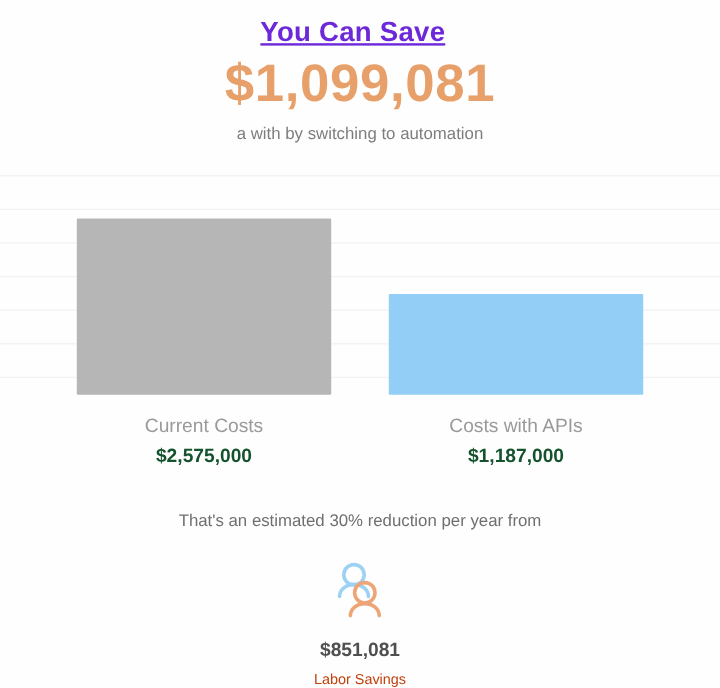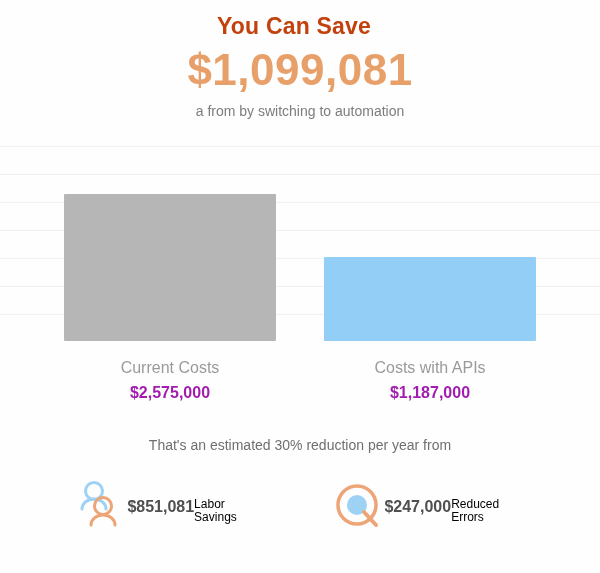--- a/index.html
+++ b/index.html
@@ -25,25 +25,26 @@
     align-items: center;
     padding: 8px 0 0 0;
     position: relative;
     background: #fefefe;
   }
 
   
   .headline {
     font-size: 23px;
     font-weight: bold;
-    color: #c2410c;
+    color: #6d28d9;
     letter-spacing: 0.2px;
     text-align: center;
     margin: 6px 12px 2px 0;
     line-height: 1.1;
+    text-decoration: underline;
   }
   .big-amount {
     font-size: 44px;
     font-weight: bold;
     color: #e8a06a;
     letter-spacing: 0.5px;
     text-align: center;
     margin: 6px 0 4px 0;
     line-height: 1.05;
   }
@@ -118,21 +119,21 @@
   }
   .bar-cat {
     font-size: 16px;
     color: #9a9a9a;
     margin-bottom: 7px;
     line-height: 1.1;
   }
   .bar-val {
     font-size: 16px;
     font-weight: bold;
-    color: #a21caf;
+    color: #14532d;
     line-height: 1.1;
   }
 
   
   .footnote {
     font-size: 14px;
     color: #6f6f6f;
     text-align: center;
     margin-top: 36px;
     line-height: 1.2;
@@ -141,54 +142,54 @@
   
   .stats {
     width: 520px;
     display: flex;
     justify-content: space-around;
     margin-top: 22px;
   }
   .stat {
     width: 200px;
     display: flex;
-    flex-direction: row;
+    flex-direction: column;
     align-items: center;
   }
   .stat-icon {
     width: 58px;
     height: 58px;
     display: flex;
     align-items: center;
     justify-content: center;
     margin-bottom: 12px;
   }
   .stat-value {
     font-size: 16px;
     font-weight: bold;
     color: #4f4f4f;
     line-height: 1.1;
     margin-bottom: 8px;
   }
   .stat-caption {
     font-size: 12px;
-    color: #000000;
+    color: #c2410c;
     line-height: 1.1;
   }
 </style>
 </head>
 <body>
 
 <div class="slide">
 
   <div class="headline">You Can Save</div>
 
   <div class="big-amount">$1,099,081</div>
 
-  <div class="subhead">a from by switching to automation</div>
+  <div class="subhead">a with by switching to automation</div>
 
   <div class="chart-area">
     <div class="gridlines">
       <div class="gridline" style="top:0px;"></div>
       <div class="gridline" style="top:28px;"></div>
       <div class="gridline" style="top:56px;"></div>
       <div class="gridline" style="top:84px;"></div>
       <div class="gridline" style="top:112px;"></div>
       <div class="gridline" style="top:140px;"></div>
       <div class="gridline" style="top:168px;"></div>
@@ -224,27 +225,16 @@
           <circle cx="22" cy="13" r="8.5" fill="none" stroke="#9ed2f5" stroke-width="3"></circle>
           <path d="M10 31 a12 10 0 0 1 24 0" fill="none" stroke="#9ed2f5" stroke-width="3" stroke-linecap="round"></path>
           <circle cx="31" cy="28" r="8.5" fill="none" stroke="#eda476" stroke-width="3"></circle>
           <path d="M19 47 a12 10 0 0 1 24 0" fill="none" stroke="#eda476" stroke-width="3" stroke-linecap="round"></path>
         </svg>
       </div>
       <div class="stat-value">$851,081</div>
       <div class="stat-caption">Labor Savings</div>
     </div>
 
-    <div class="stat">
-      <div class="stat-icon">
-        <svg width="54" height="54" viewBox="0 0 54 54">
-          <circle cx="27" cy="27" r="19" fill="none" stroke="#eda476" stroke-width="3.5"></circle>
-          <circle cx="27" cy="27" r="10" fill="#9ed2f5"></circle>
-          <path d="M34 34 L46 47" stroke="#eda476" stroke-width="4" stroke-linecap="round"></path>
-        </svg>
-      </div>
-      <div class="stat-value">$247,000</div>
-      <div class="stat-caption">Reduced Errors</div>
-    </div>
 
   </div>
 
 </div>
 
 </body></html>

